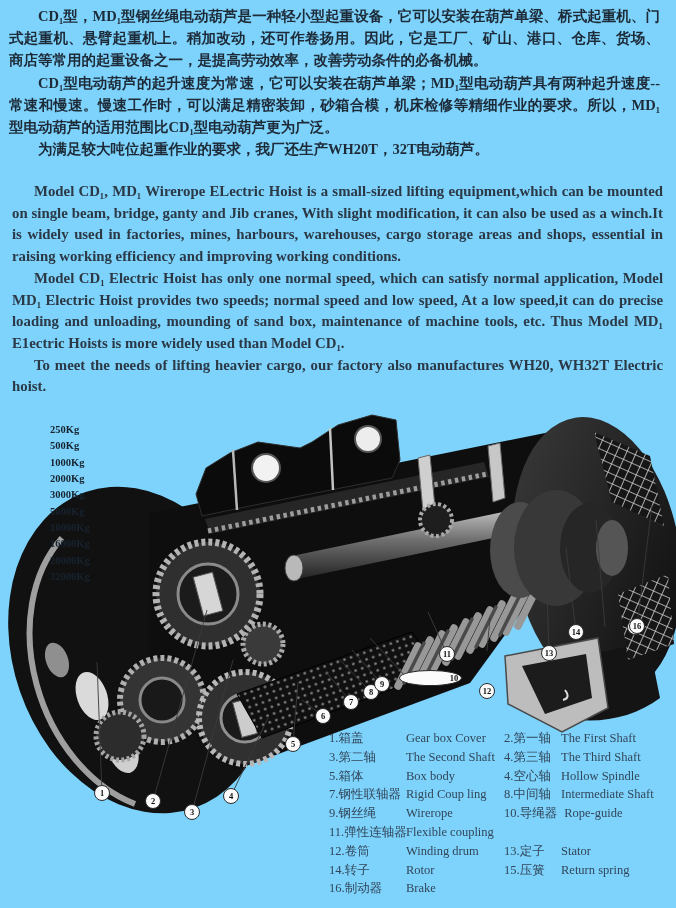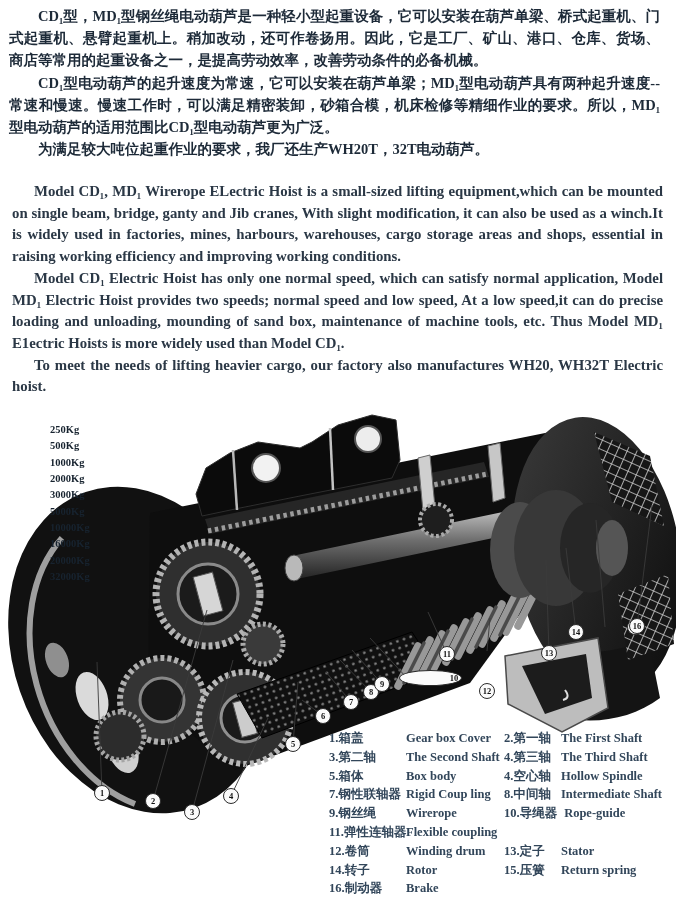--- a/index.html
+++ b/index.html
@@ -1,16 +1,16 @@
 <!DOCTYPE html>
 <html><head>
 <meta charset="utf-8">
 <style>
   html,body{margin:0;padding:0;background:#e8e8e8;}
-  .page{position:relative;width:676px;height:908px;background:#ffffff;overflow:hidden;
+  .page{position:relative;width:676px;height:908px;background:#7dd3fc;overflow:hidden;
         font-family:"Liberation Serif", serif;}
   
   .zh{position:absolute;left:9px;right:16px;top:5px;text-align:justify;
       font-weight:bold;font-size:14.5px;line-height:22.2px;color:#1d2a38;}
   .zh p{margin:0;text-indent:2em;}
   
   .en{position:absolute;left:12px;right:13px;top:181px;text-align:justify;
       font-weight:bold;font-size:14.8px;line-height:21.7px;color:#2b3846;}
   .en p{margin:0;text-indent:22px;}
   
@@ -18,21 +18,21 @@
   .figure svg{position:absolute;left:0;top:0;}
   .weights{position:absolute;left:9px;top:24px;width:37px;z-index:3;
            font-weight:bold;font-size:10.5px;color:#17232f;}
   .weights div{height:16.35px;line-height:16.35px;text-align:justify;text-align-last:justify;margin-left:41px;}
   #callouts .callout{position:absolute;width:14px;height:14px;margin:-8px 0 0 -8px;z-index:4;
       border:1px solid #2b2b2b;border-radius:50%;background:#fbfbfb;
       font-size:8.5px;line-height:14px;text-align:center;color:#111;font-weight:bold;}
   #leads line{stroke:#3b3b3b;stroke-width:0.9;}
   
   .legend{position:absolute;left:329px;top:729px;z-index:5;color:#32465a;
-          font-weight:bold;font-size:12.5px;}
+          font-weight:normal;font-size:12.5px;}
   .legend .row{display:flex;height:18.8px;line-height:18.8px;white-space:nowrap;}
   .legend .c1{width:77px;}
   .legend .e1{width:98px;}
   .legend .c2{min-width:50px;margin-right:7px;}
 </style>
 </head>
 <body>
 
 <div class="page">
 

